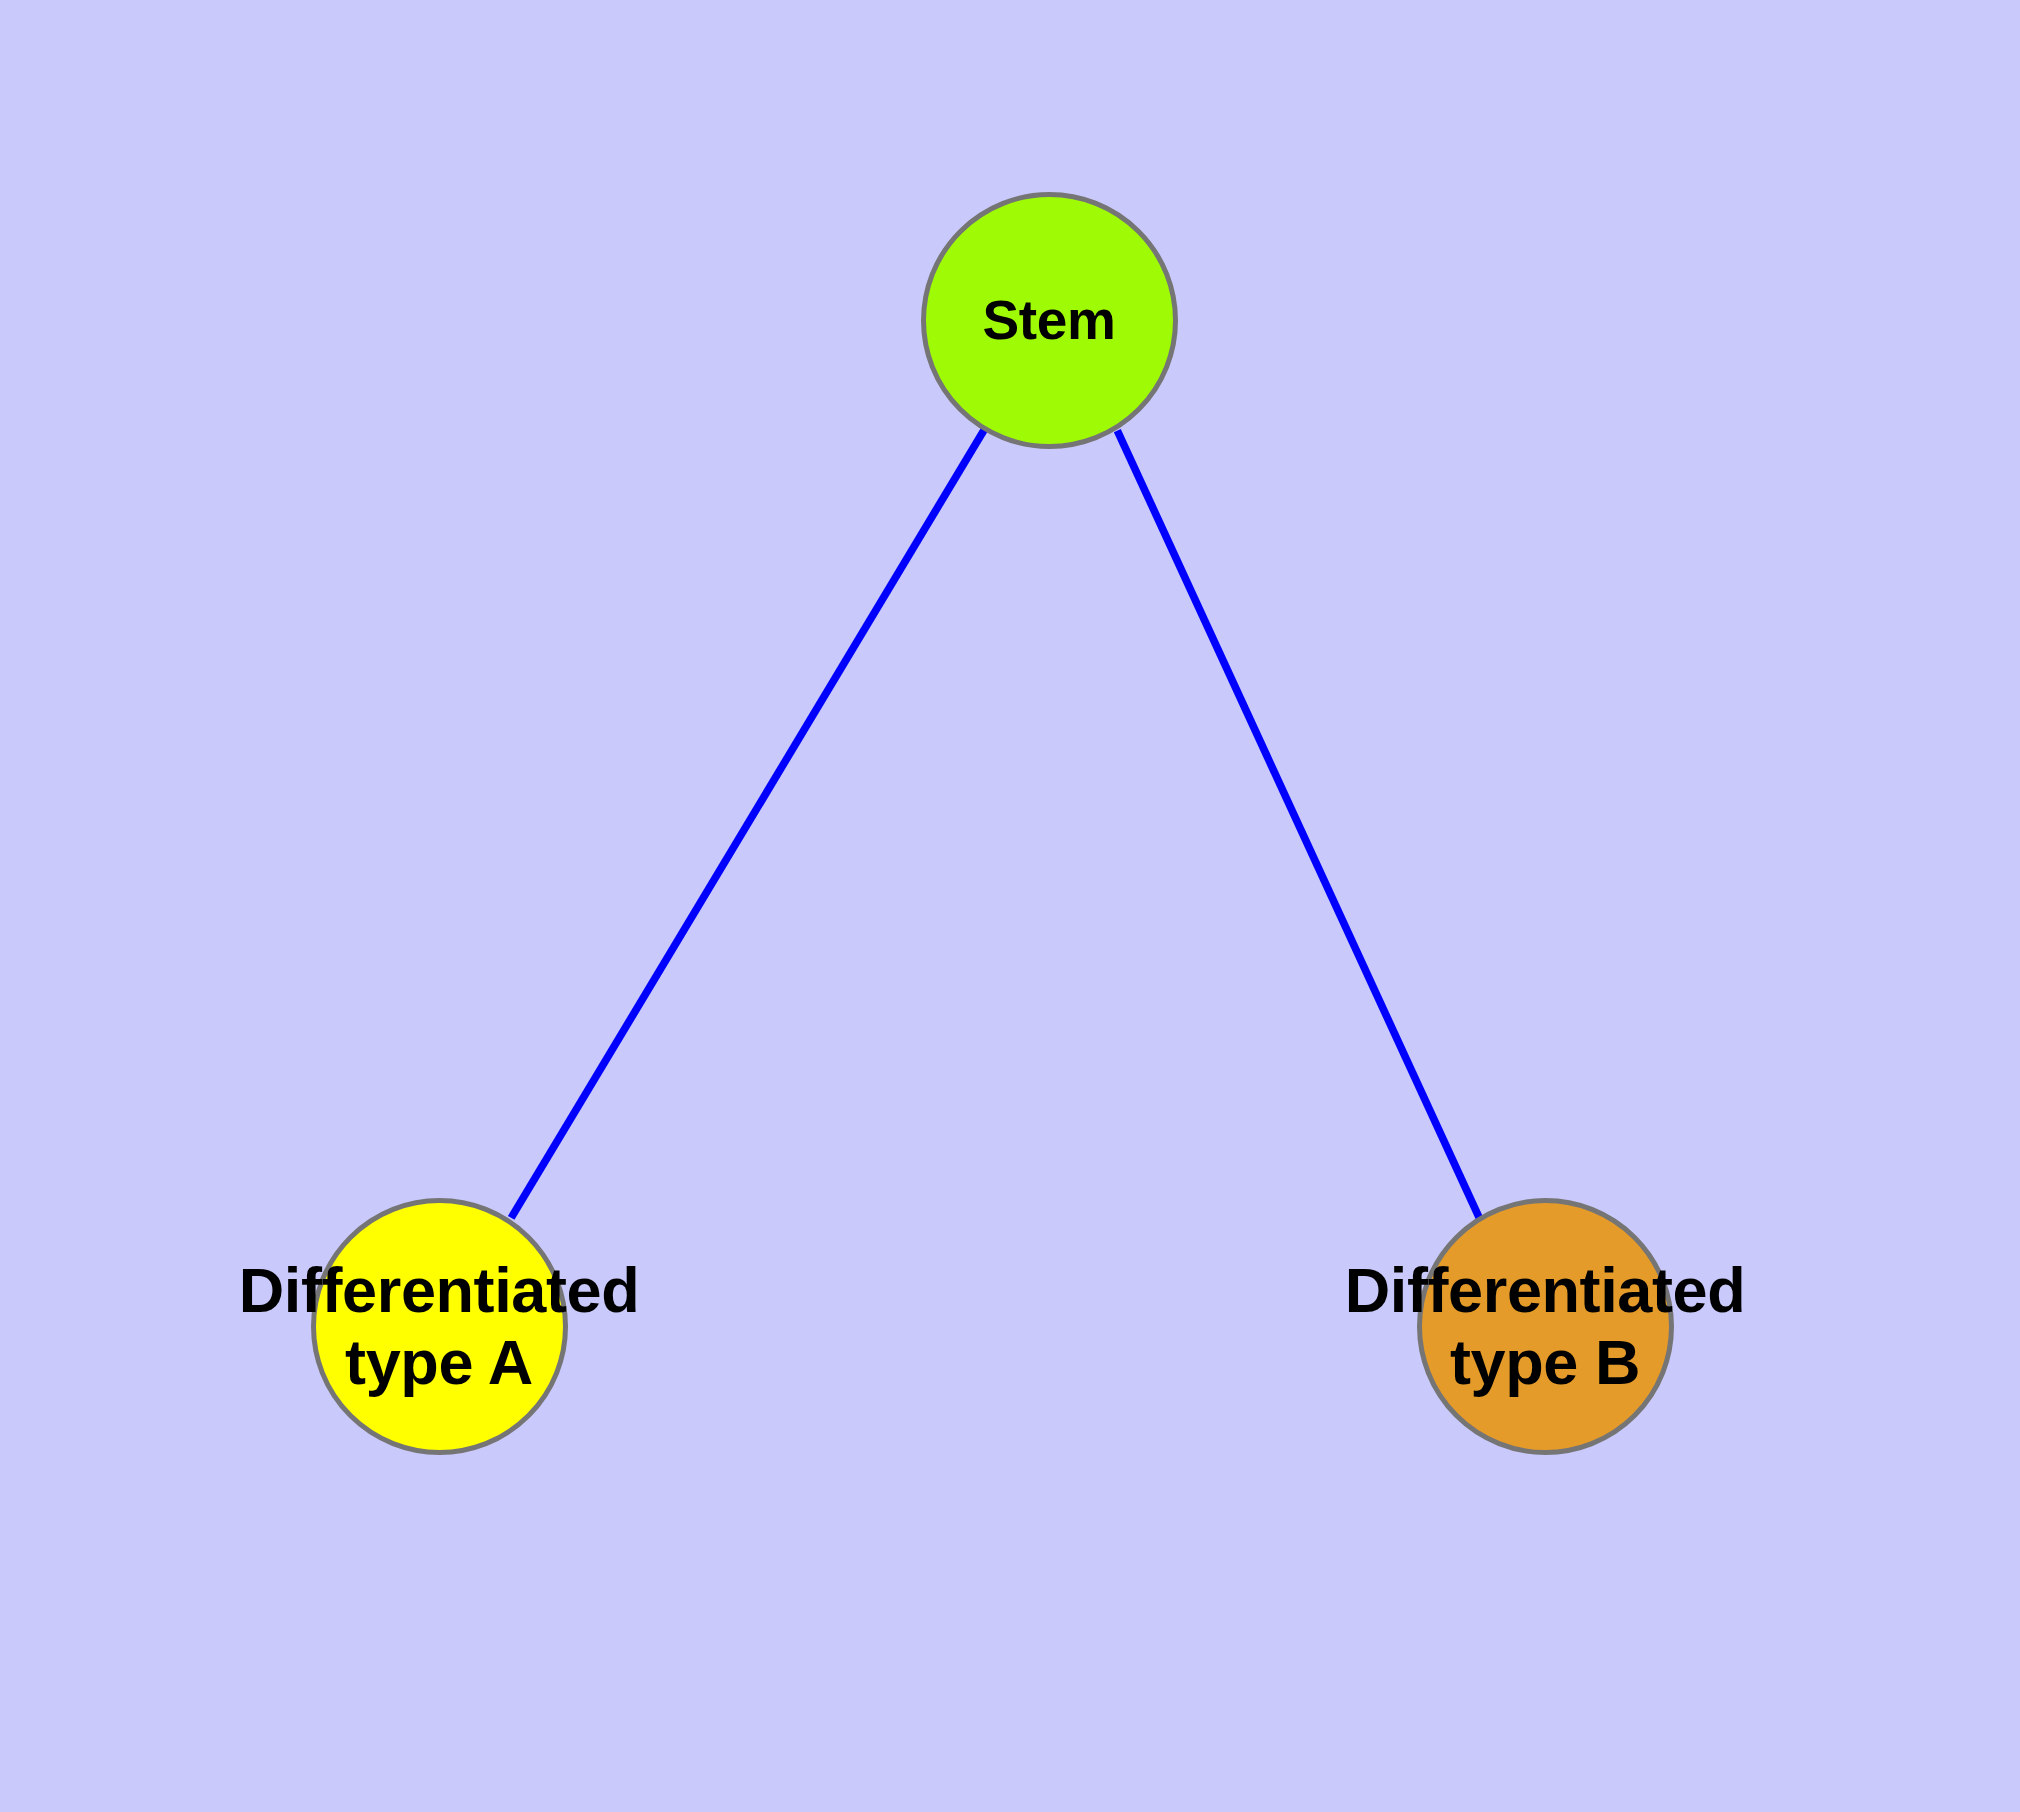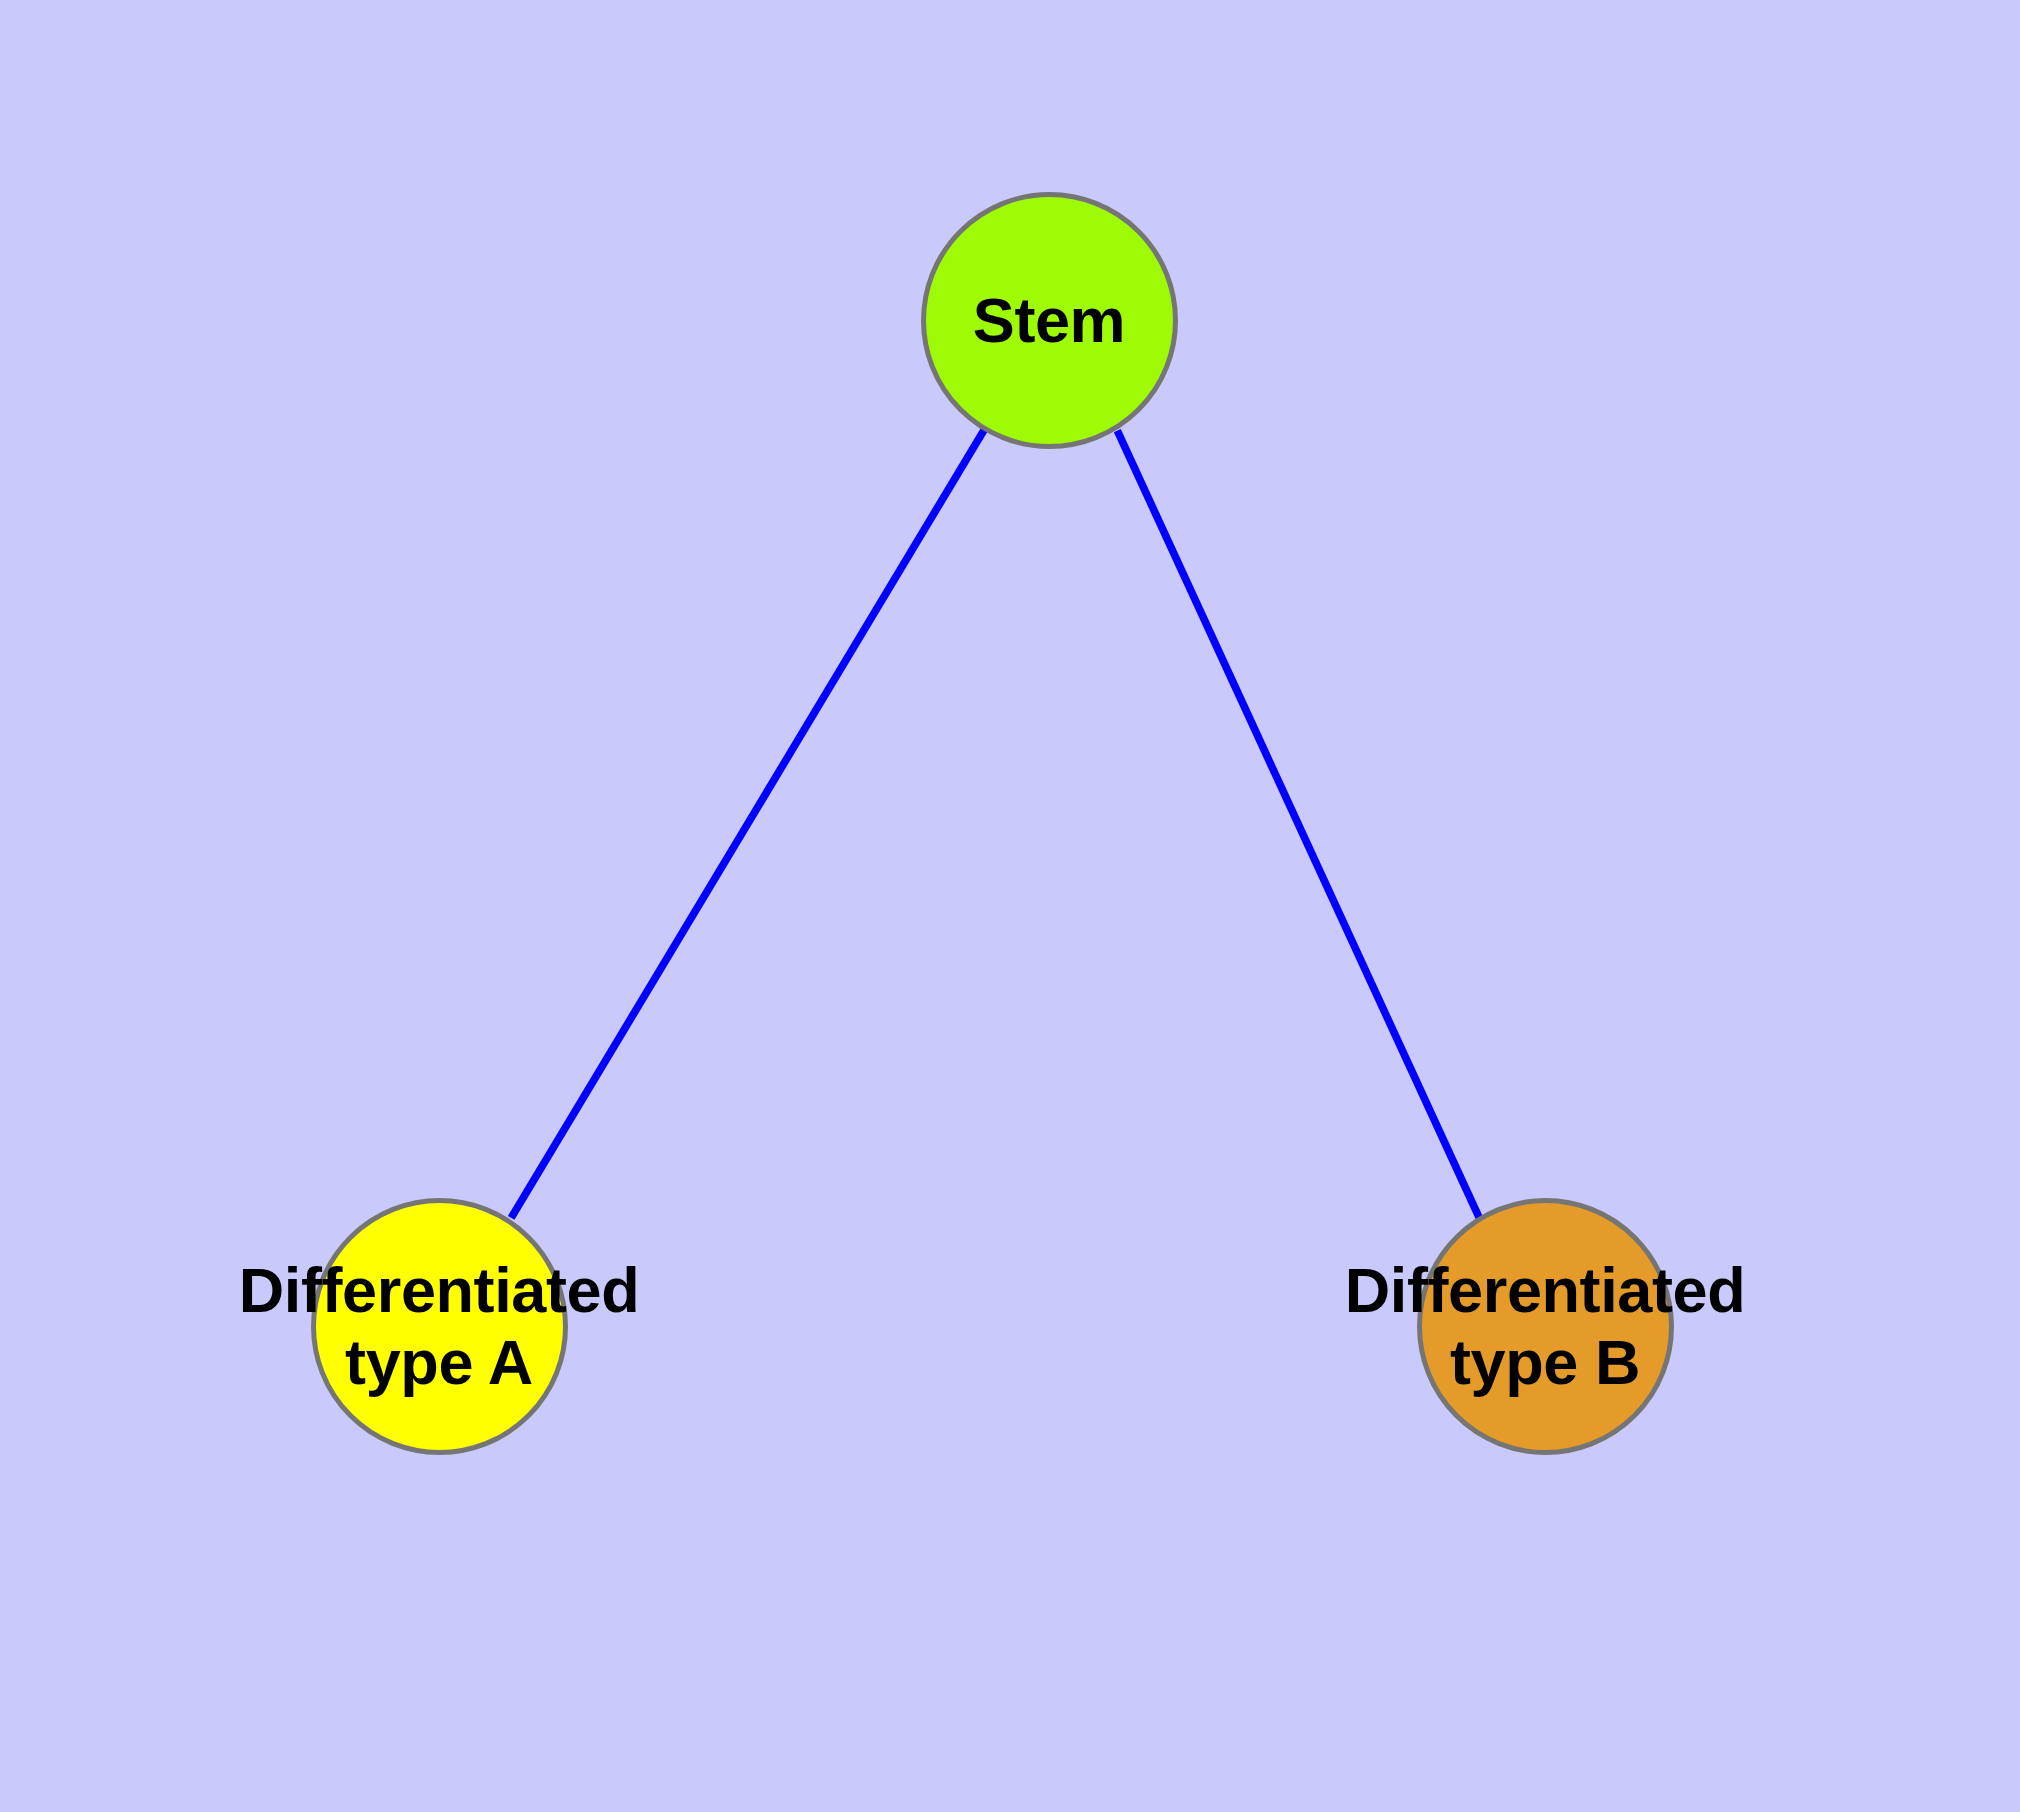--- a/index.html
+++ b/index.html
@@ -58,21 +58,21 @@
 
 <div id="canvas" style="width: 2021px; height: 1812px; background: rgb(201, 201, 251);">
 
   <svg id="graph-svg" viewBox="0 0 2384 2138" preserveAspectRatio="none" aria-hidden="true">
     <line id="edge-0" x1="1161" y1="507" x2="603" y2="1437" stroke="#0000ff" stroke-width="9" stroke-linecap="butt"></line>
     <line id="edge-1" x1="1318" y1="508" x2="1745" y2="1437" stroke="#0000ff" stroke-width="9" stroke-linecap="butt"></line>
   </svg>
 
   <div class="node-group" id="node-0" style="left: 1049px; top: 320px; width: 257px; height: 257px;">
     <span class="node-circle" style="width: 257px; height: 257px; background: rgb(159, 251, 5); border: 5.1px solid rgb(117, 117, 117);"></span>
-    <span class="node-label" style="color: rgb(0, 0, 0); font-size: 63px;"><span>Stem</span></span>
+    <span class="node-label" style="color: rgb(0, 0, 0); font-size: 55px;"><span>Stem</span></span>
   </div>
 
   <div class="node-group" id="node-1" style="left: 439px; top: 1326px; width: 257px; height: 257px;">
     <span class="node-circle" style="width: 257px; height: 257px; background: rgb(255, 255, 0); border: 5.1px solid rgb(117, 117, 117);"></span>
     <span class="node-label" style="color: rgb(0, 0, 0); font-size: 63px;"><span>Differentiated</span><br><span>type A</span></span>
   </div>
 
   <div class="node-group" id="node-2" style="left: 1545px; top: 1326px; width: 257px; height: 257px;">
     <span class="node-circle" style="width: 257px; height: 257px; background: rgb(229, 155, 41); border: 5.1px solid rgb(117, 117, 117);"></span>
     <span class="node-label" style="color: rgb(0, 0, 0); font-size: 63px;"><span>Differentiated</span><br><span>type B</span></span>

